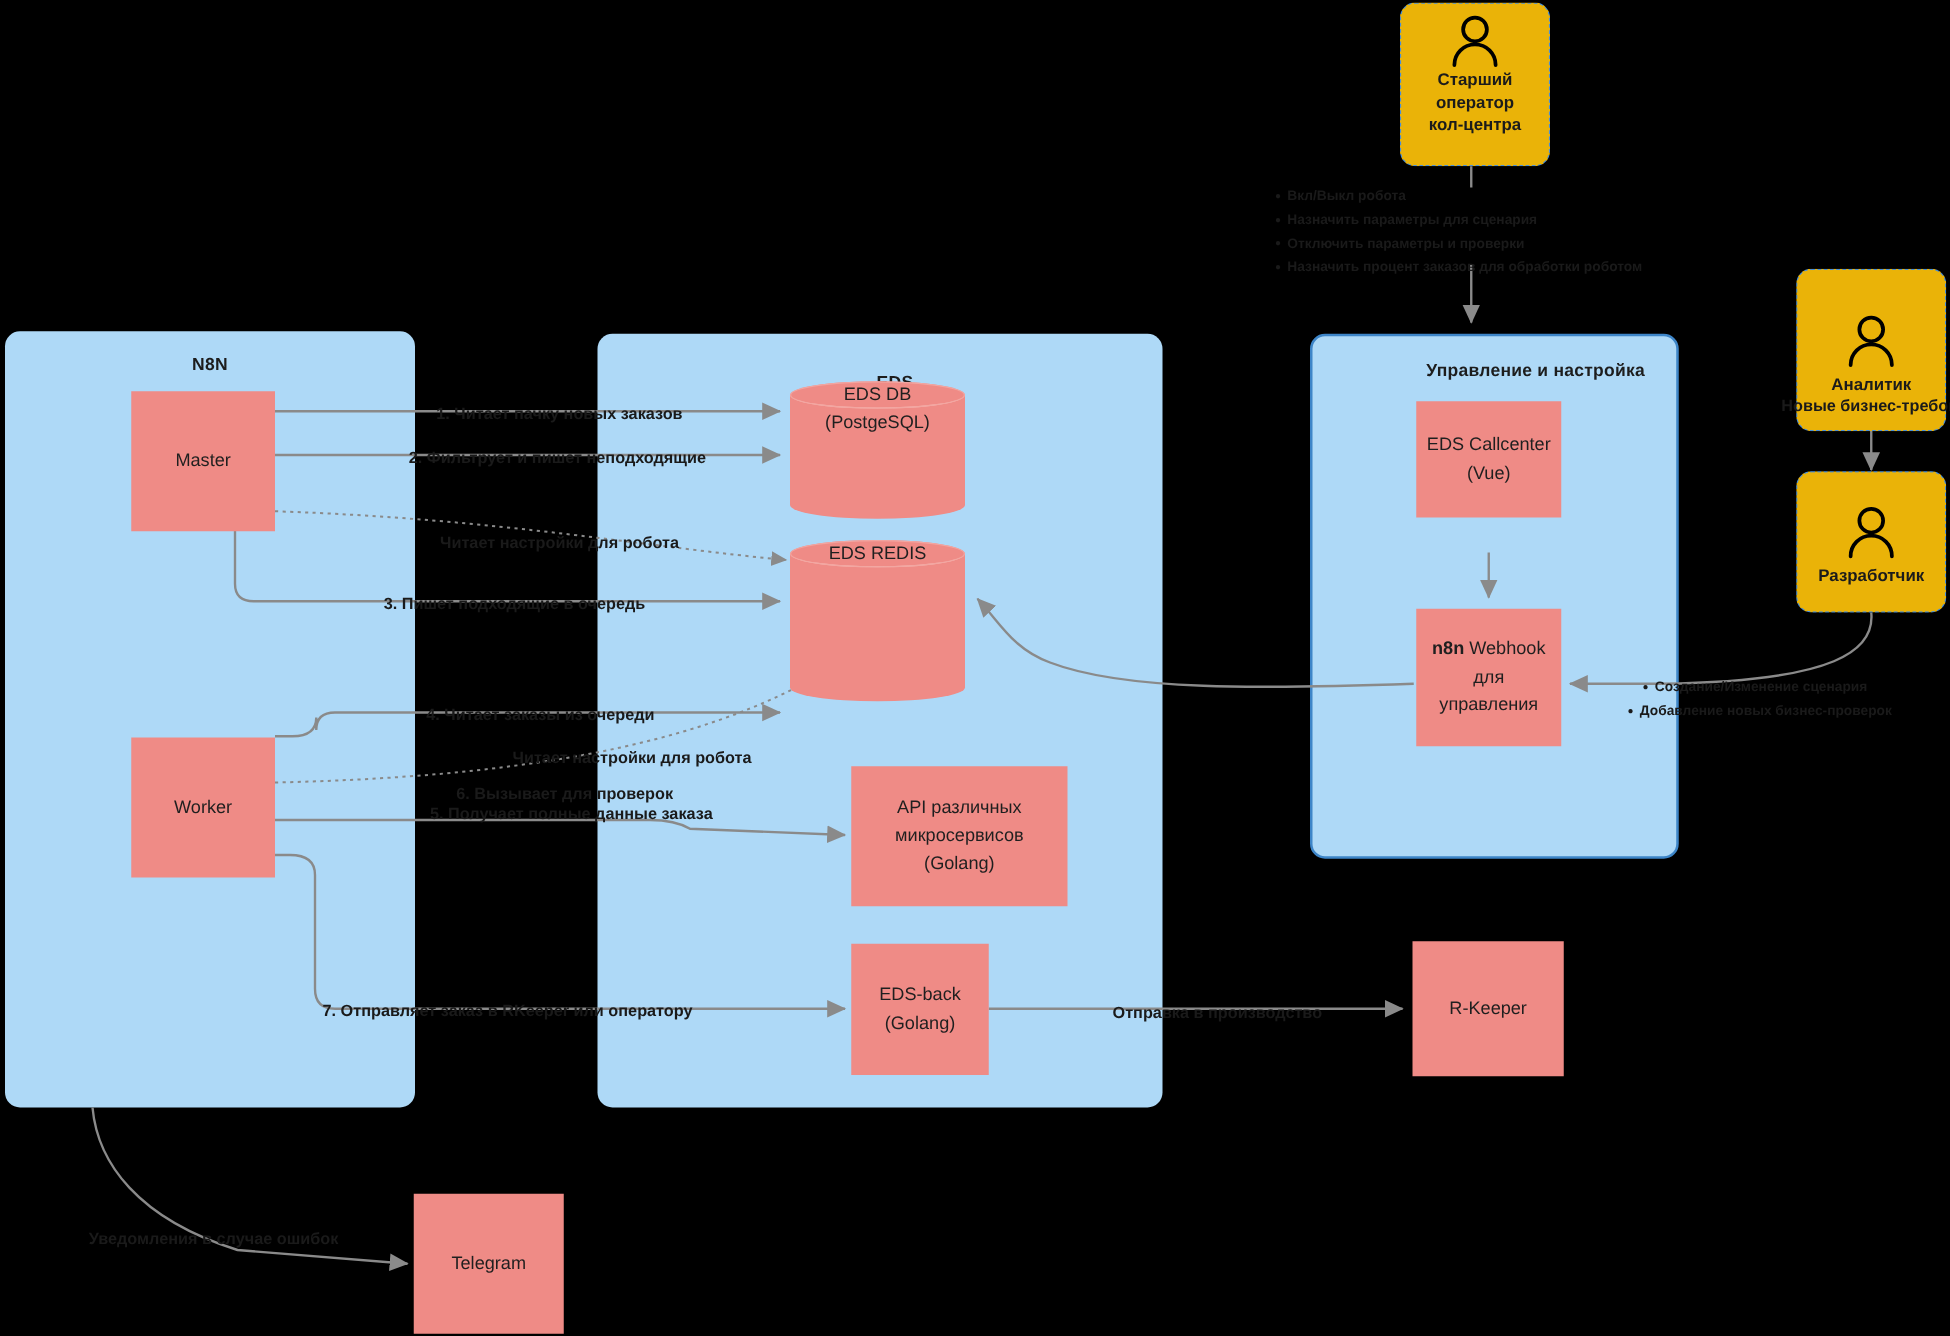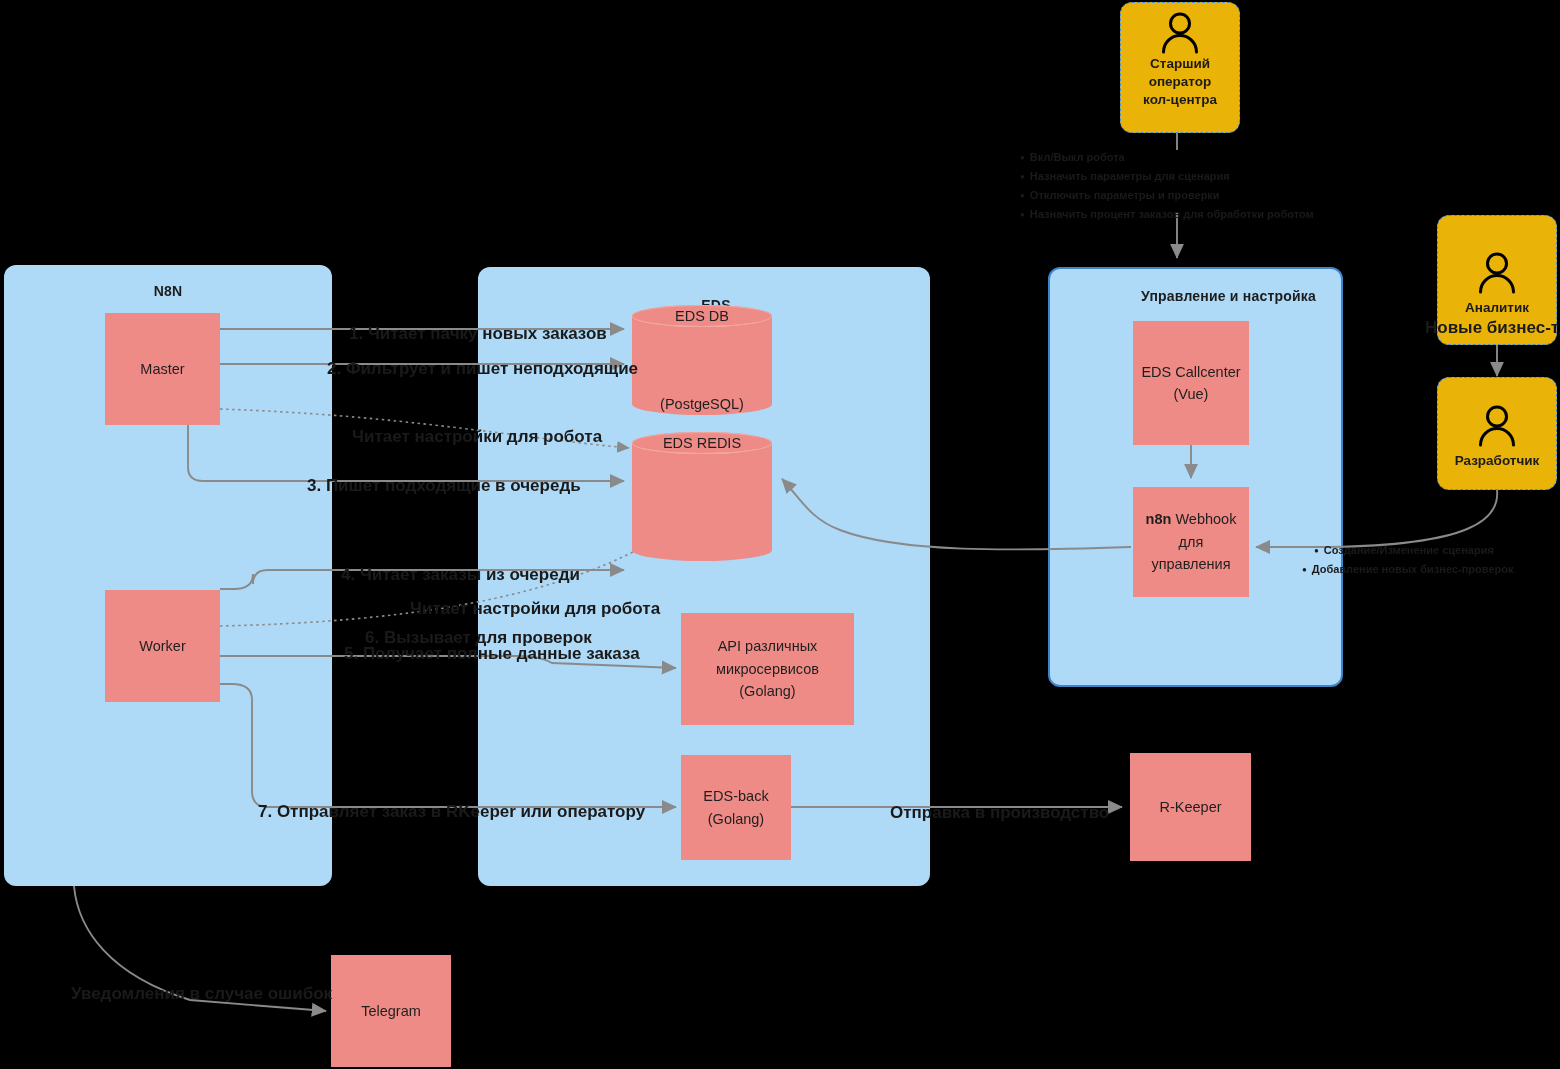--- a/index.html
+++ b/index.html
@@ -56,40 +56,40 @@
     background:#ef8b86;border-radius:50%/50%;
   }
   .cyl .cap-line{
     position:absolute;left:0;right:0;top:0;height:22px;
     border-radius:50%/50%;
     border:1.5px solid #f2a6a1;
     box-sizing:border-box;
   }
   .cyl .lbl{
     position:absolute;left:0;right:0;top:0;bottom:0;
-    display:flex;flex-direction:column;align-items:center;justify-content:space-between;
+    display:flex;flex-direction:column;align-items:center;justify-content:flex-start;
     font-size:14.5px;color:#1f1f1f;line-height:1.55;text-align:center;
     z-index:3;
   }
   .actor{
     position:absolute;
     background:#eab308;
     border:1.5px dashed #4a90d9;
     border-radius:12px;
     display:flex;flex-direction:column;align-items:center;justify-content:flex-start;
     box-sizing:border-box;
   }
   .actor .glyph{margin-top:8px;}
   .actor .name{
     font-size:13.5px;color:#1b1b1b;font-weight:600;text-align:center;line-height:1.35;
     padding:0 4px;
   }
   .edge-label{
     position:absolute;
-    font-size:17px;
+    font-size:13px;
     color:#1a1a1a;
     font-weight:bold;
     white-space:nowrap;
     line-height:1.45;
   }
   .bullets{
     position:absolute;
     font-size:11px;
     color:#1a1a1a;
     font-weight:bold;
@@ -196,21 +196,21 @@
     <div>API различных</div>
     <div>микросервисов</div>
     <div>(Golang)</div>
   </div>
 
   <div class="node" style="left:681px;top:755px;width:110px;height:105px;flex-direction:column;">
     <div>EDS-back</div>
     <div>(Golang)</div>
   </div>
 
-  <div class="node" style="left:1133px;top:321px;width:116px;height:124px;flex-direction:column;">
+  <div class="node" style="left:1133px;top:321px;width:116px;height:93px;flex-direction:column;">
     <div>EDS Callcenter</div>
     <div>(Vue)</div>
   </div>
 
   <div class="node" style="left:1133px;top:487px;width:116px;height:110px;flex-direction:column;">
     <div>
       <span class="b">n8n</span><span> Webhook</span>
     </div>
     <div>для</div>
     <div>управления</div>

